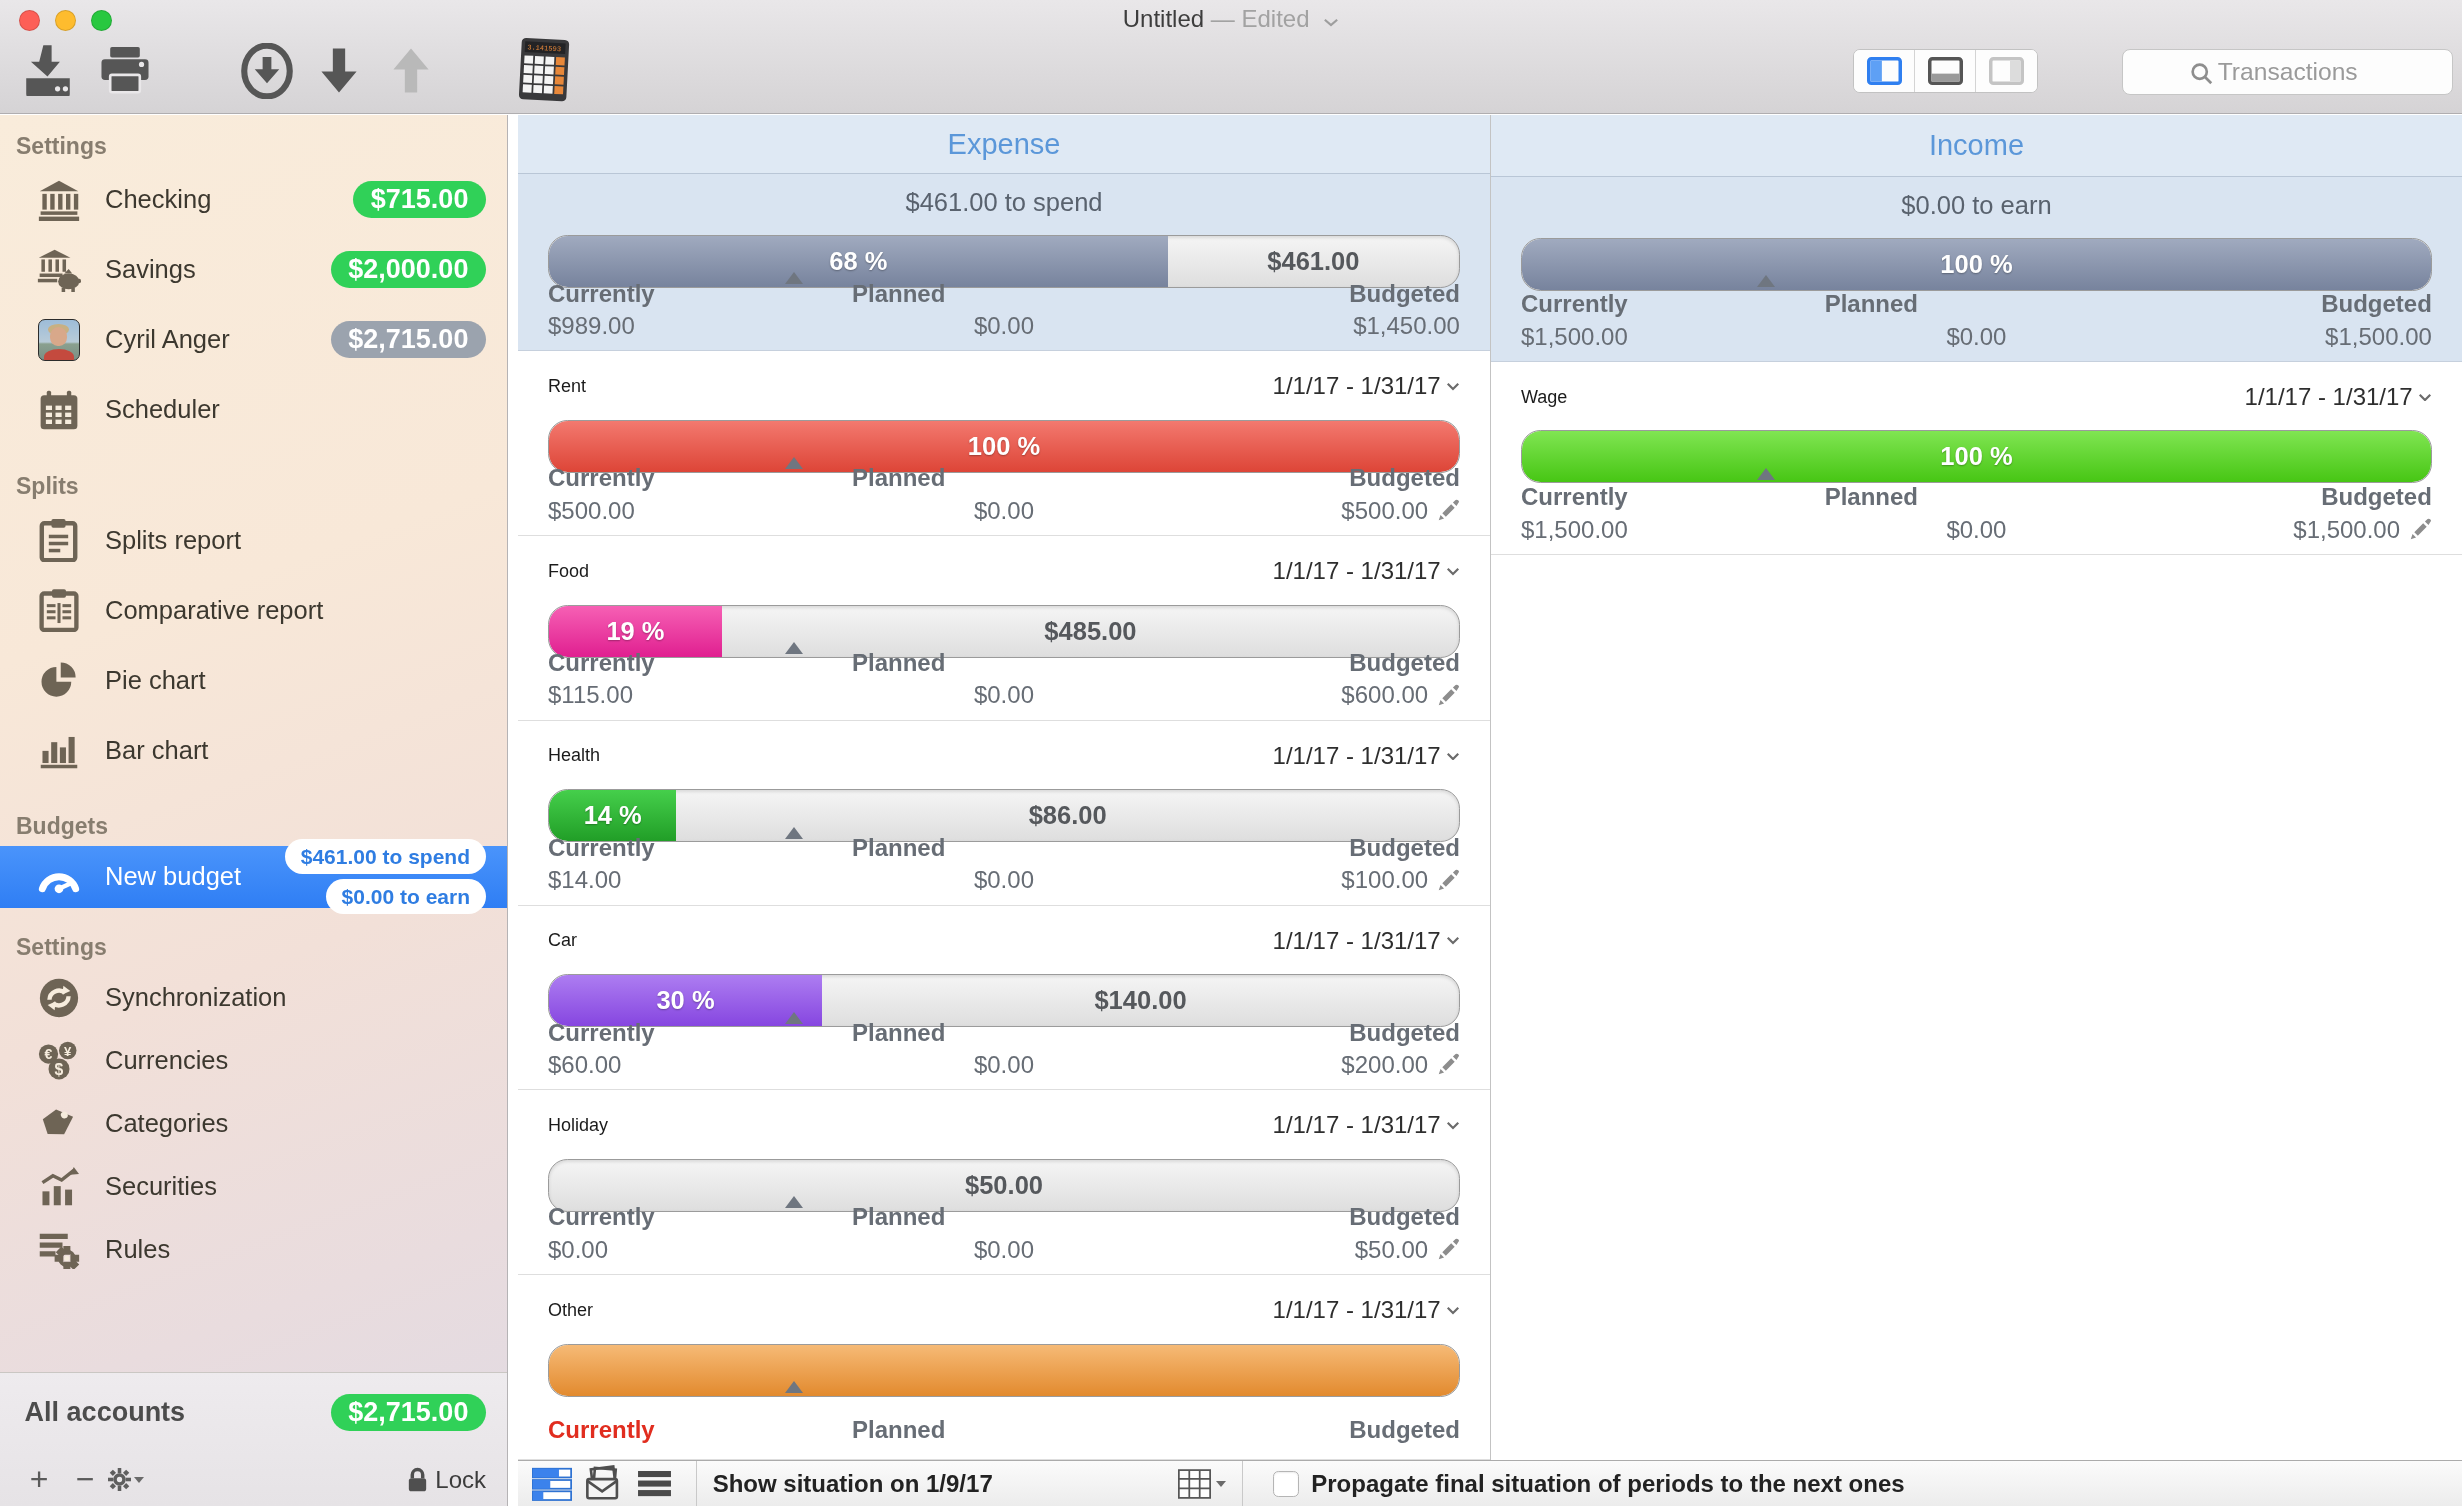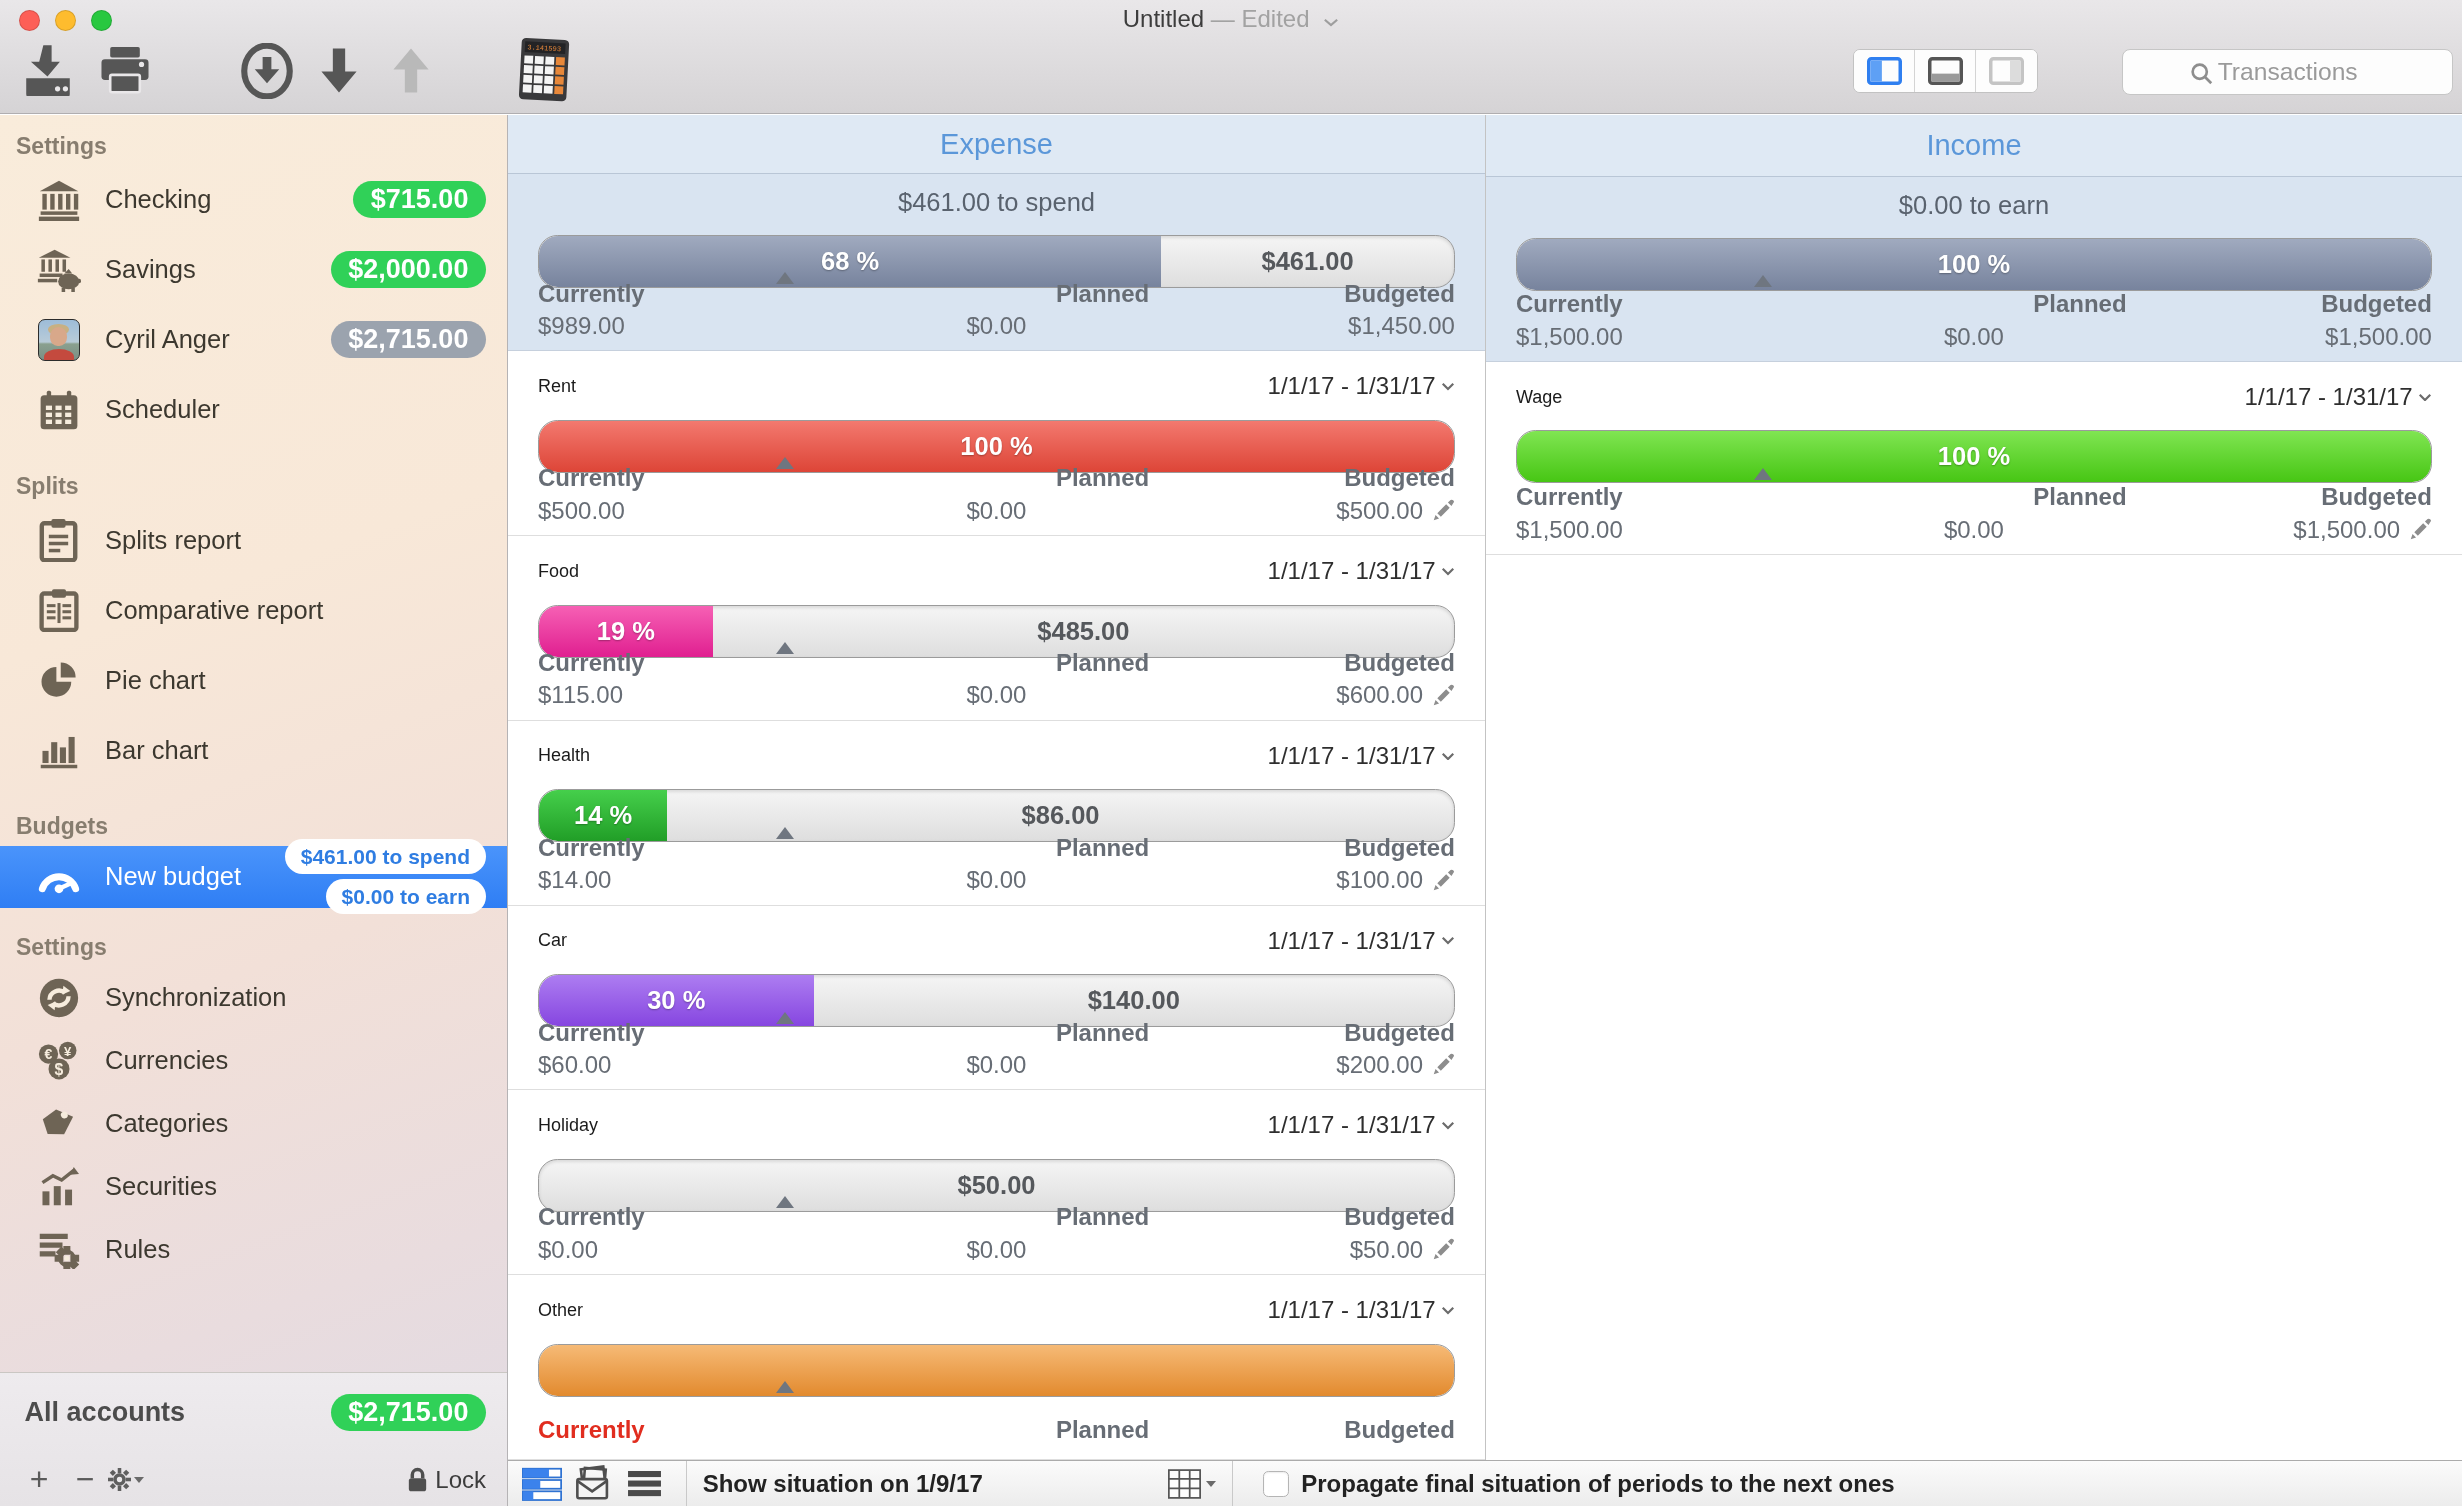--- a/index.html
+++ b/index.html
@@ -47,21 +47,21 @@
     background:linear-gradient(#eeebee,#e6e3e6); border-top:0.9px solid #cac7c3; }
   .allacc { display:flex; align-items:center; padding:21px 21px 0 24.6px; }
   .allacc .alabel { font-size:27px; font-weight:bold; color:#4c4c4c; }
   .foot-controls { position:absolute; bottom:7px; left:0; width:100%; height:39px; display:flex; align-items:center; padding:0 21px 0 16px; }
   .fbtn { font-size:32px; color:#5a5a5a; width:46px; text-align:center; }
   .lockgrp { margin-left:auto; display:flex; align-items:center; gap:7px; font-size:24px; color:#3c3c3c; }
   .gear-drop { display:flex; align-items:center; gap:2.6px; }
   .tiny-arrow { width:0;height:0;border-left:5.3px solid transparent;border-right:5.3px solid transparent;border-top:6.2px solid #6a6a6a; }
 
   
-  .main { flex:1; display:flex; flex-direction:column; height:100%; position:relative; }
+  .main { flex:1; display:flex; flex-direction:column; height:100%; position:relative;padding-left:10px; }
   .columns { flex:1; display:flex; overflow:hidden; }
   .col { width:50%; display:flex; flex-direction:column; background:#fff; overflow:hidden; }
   .col.income { border-left:0.9px solid #c3c3c3; }
   .col-header { height:62px; background:#dfe9f4; border-bottom:0.9px solid #b9c6d6; display:flex; align-items:center; justify-content:center;
     font-size:29px; color:#5b97d9; }
   .summary { height:185px; background:#d9e4f1; border-bottom:0.9px solid #c6d0dd; position:relative; padding:0 30px; }
   .headline { text-align:center; padding-top:14px; font-size:25.5px; color:#59626e; }
 
   .bar-wrap { position:relative; }
   .bar { position:relative; height:53px; margin:17.6px 0; border-radius:19.3px; border:0.9px solid #9b9b9b;
@@ -71,21 +71,21 @@
   .bar-label { font-size:25.5px; font-weight:bold; }
   .fill-label { color:#fff; text-shadow:0 0.9px 1.8px rgba(0,0,0,.3); }
   .rest-label { color:#55585c; }
   .marker { position:absolute; left:27%; width:0; height:0; margin-left:-9.7px;
     border-left:9.7px solid transparent; border-right:9.7px solid transparent; }
   .marker.top { top:3.5px; border-top:12.3px solid #6f7680; }
   .marker.bot { bottom:3.5px; border-bottom:12.3px solid #6f7680; }
 
   .stats { position:absolute; left:30px; right:30px; bottom:10.5px; display:flex; }
   .stat { width:33.33%; }
-  .stat.c { text-align:right; } .stat.r { text-align:right; }
+  .stat.c { text-align:left; } .stat.r { text-align:right; }
   .slabel { font-size:24px; font-weight:bold; color:#676d75; }
   .svalue { font-size:24px; color:#676d75; margin-top:4.4px; display:flex; align-items:center; gap:8.8px; }
   .stat.c .svalue { justify-content:center; } .stat.r .svalue { justify-content:flex-end; }
   .slabel.alert { color:#e12d1f; }
 
   .budget-row { height:193px; position:relative; padding:0 30px; border-bottom:1.8px solid #dedede; background:#fff; }
   .row-head { display:flex; align-items:center; padding-top:21px; }
   .row-title { font-size:18px; color:#1b1b1b; }
   .row-period { margin-left:auto; font-size:24px; color:#2e2e2e; display:flex; align-items:center; gap:5.3px; }
   .budget-row .bar { margin-top:19.3px; }

